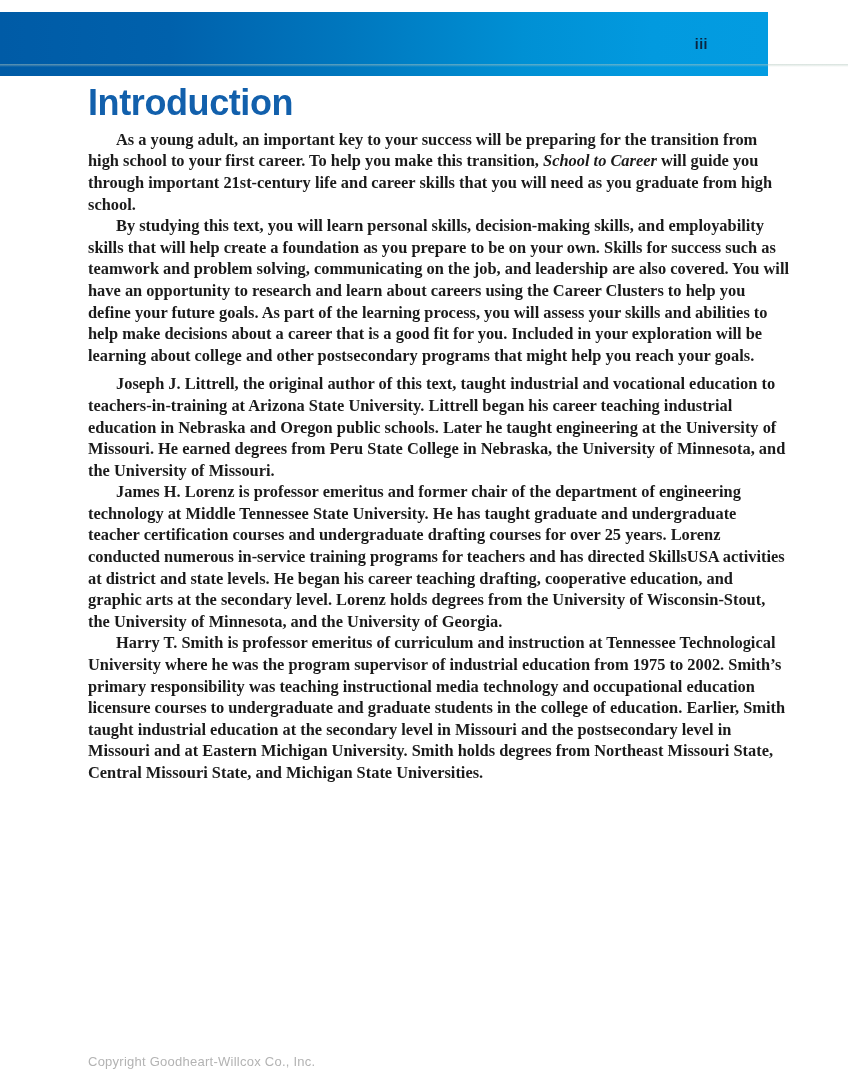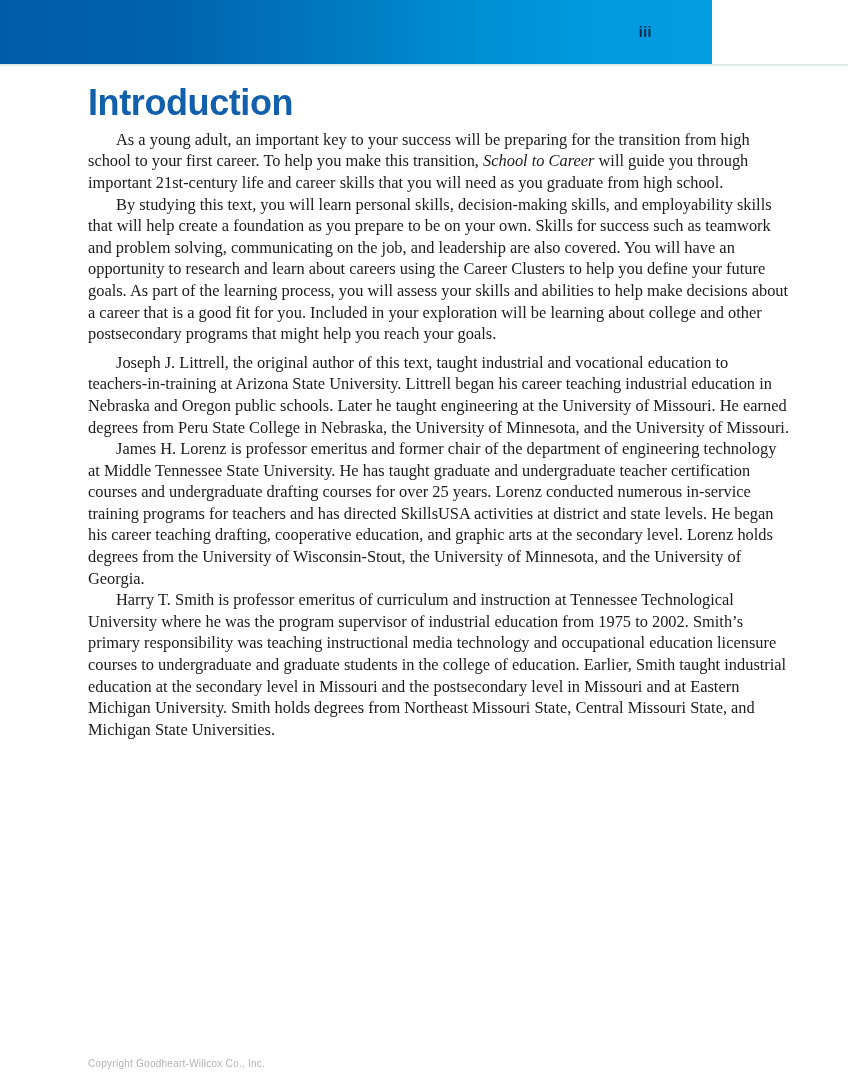--- a/index.html
+++ b/index.html
@@ -13,23 +13,23 @@
     height: 1087px;
     background: #ffffff;
     font-family: "Liberation Serif", serif;
     position: relative;
     overflow: hidden;
   }
 
   
   .header-band {
     position: absolute;
-    top: 0;
+    top: 12px;
     left: 0;
-    width: 712px;
+    width: 768px;
     height: 64px;
     background: linear-gradient(to right, #005BA6 0%, #0061AC 22%, #0077BE 45%, #0090D4 68%, #029ADF 85%, #039CE1 100%);
   }
   .header-band .folio {
     position: absolute;
     right: 60px;
     top: 50%;
     transform: translateY(-50%);
     font-family: "Liberation Sans", sans-serif;
     font-weight: bold;
@@ -73,33 +73,34 @@
 
   p.body-text {
     font-family: "Liberation Serif", serif;
     font-size: 16.4px;
     line-height: 21.6px;
     color: #1b1b1b;
     margin: 0;
     text-indent: 28px;
     text-align: left;
     hyphens: none;
+    font-weight: bold;
   }
   p.body-text.first-after-title {
     margin-top: 7px;
   }
   p.body-text em { font-style: italic; }
 
   
   .footer {
     position: absolute;
     left: 88px;
     bottom: 18px;
     font-family: "Liberation Sans", sans-serif;
-    font-size: 10px;
+    font-size: 13px;
     color: #b3b3b3;
     letter-spacing: 0.25px;
     text-align: right;
   }
 </style>
 </head>
 <body>
 
 <div class="header-band">
   <span class="folio">iii</span>

